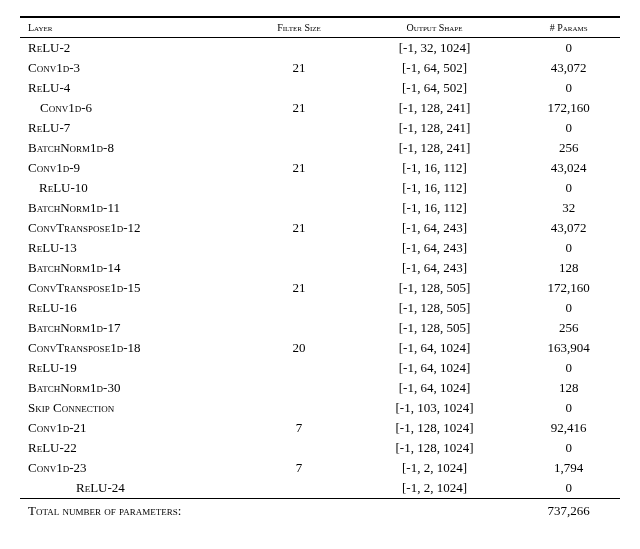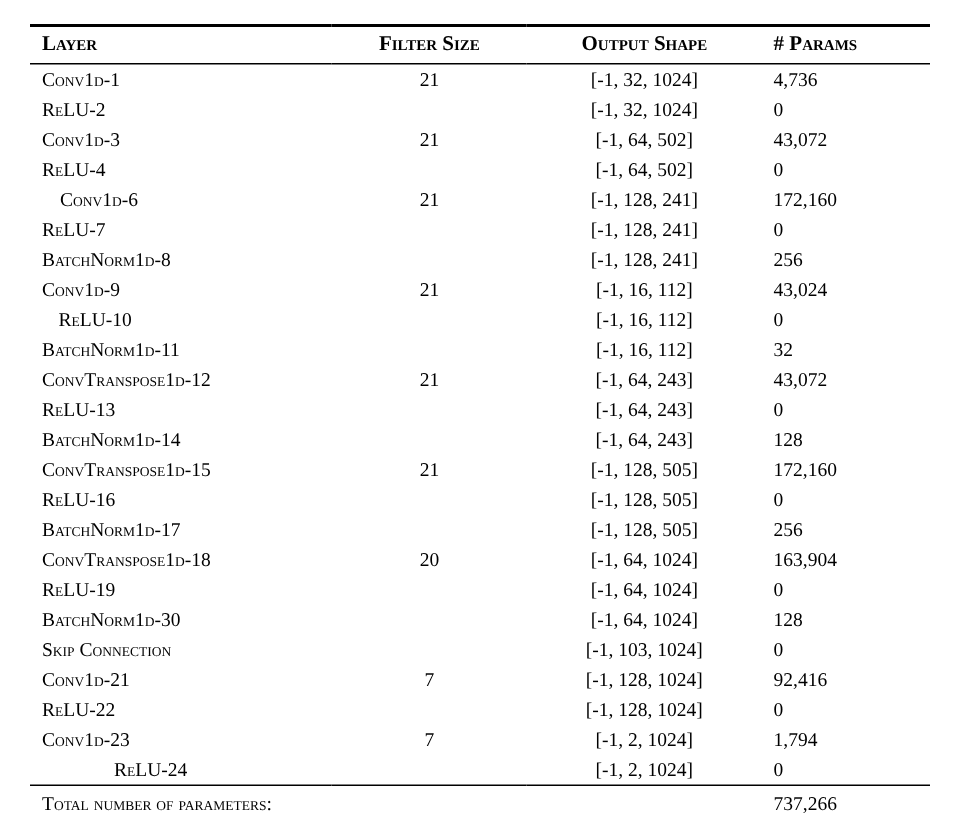--- a/index.html
+++ b/index.html
@@ -23,37 +23,37 @@
       border-collapse: collapse;
     }
 
     th, td {
       padding: 2px 8px;
       vertical-align: middle;
     }
 
     thead th {
       font-variant: small-caps;
-      font-weight: bold;
-      font-size: 14px;
+      font-weight: normal;
+      font-size: 10px;
       border-top: 2px solid #000;
       border-bottom: 1px solid #000;
       padding: 4px 8px;
     }
 
     th.left, td.left {
       text-align: left;
     }
 
     th.center, td.center {
       text-align: center;
     }
 
     th.right, td.right {
-      text-align: left;
+      text-align: center;
     }
 
     tbody tr td {
       font-size: 13px;
     }
 
     .section-border td {
       border-top: 1px solid #000;
     }
 
@@ -70,26 +70,20 @@
 <table>
   <thead>
     <tr>
       <th class="left">Layer</th>
       <th class="center">Filter Size</th>
       <th class="center">Output Shape</th>
       <th class="right"># Params</th>
     </tr>
   </thead>
   <tbody id="table-body">
-  <tr>
-        <td class="left"><span style="font-variant: small-caps;">Conv1d-1</span></td>
-        <td class="center">21</td>
-        <td class="center">[-1, 32, 1024]</td>
-        <td class="right">4,736</td>
-      </tr>
       <tr>
         <td class="left"><span style="font-variant: small-caps;">ReLU-2</span></td>
         <td class="center"></td>
         <td class="center">[-1, 32, 1024]</td>
         <td class="right">0</td>
       </tr>
       <tr>
         <td class="left"><span style="font-variant: small-caps;">Conv1d-3</span></td>
         <td class="center">21</td>
         <td class="center">[-1, 64, 502]</td>

